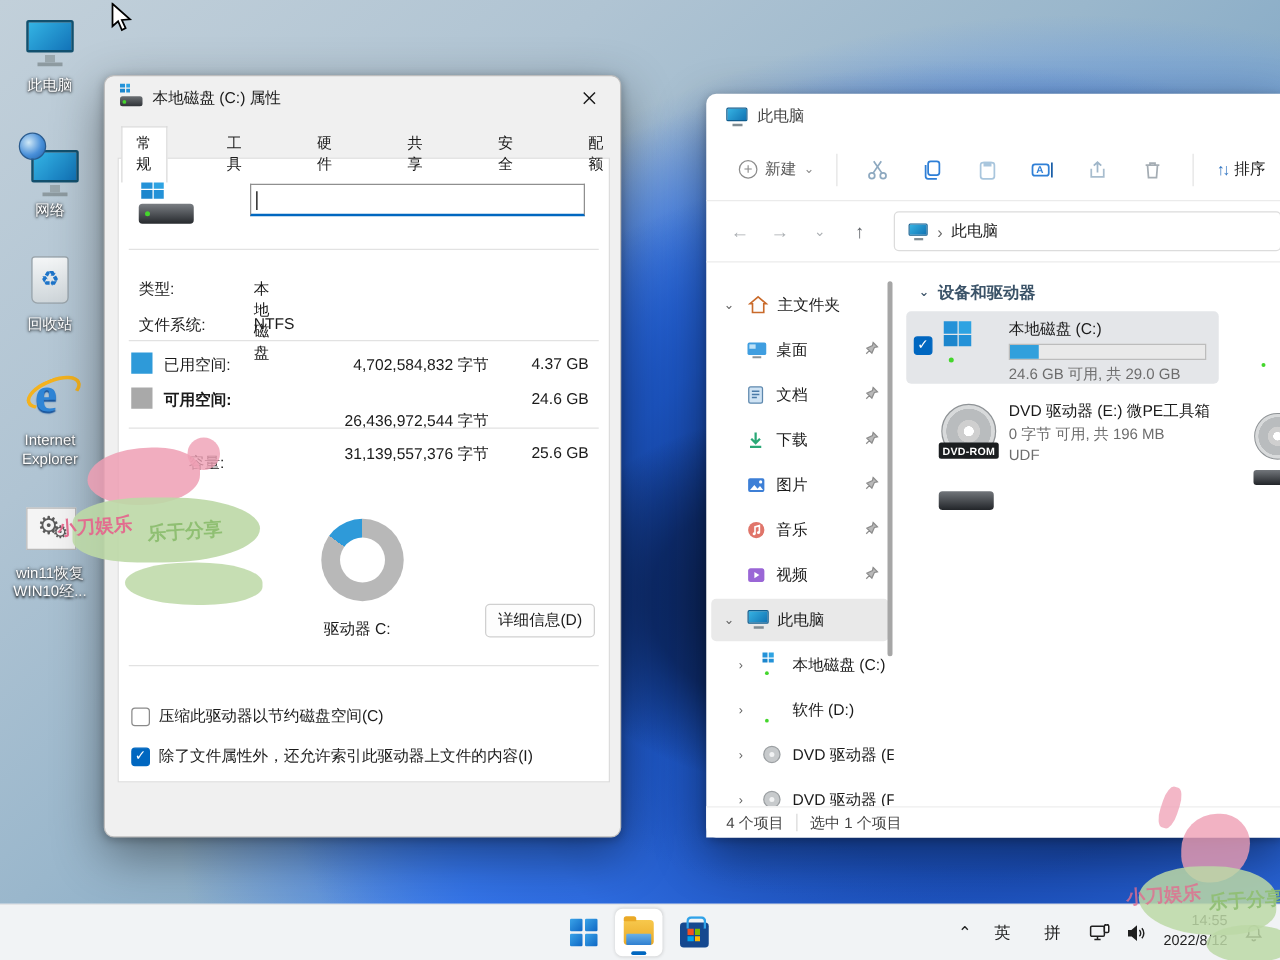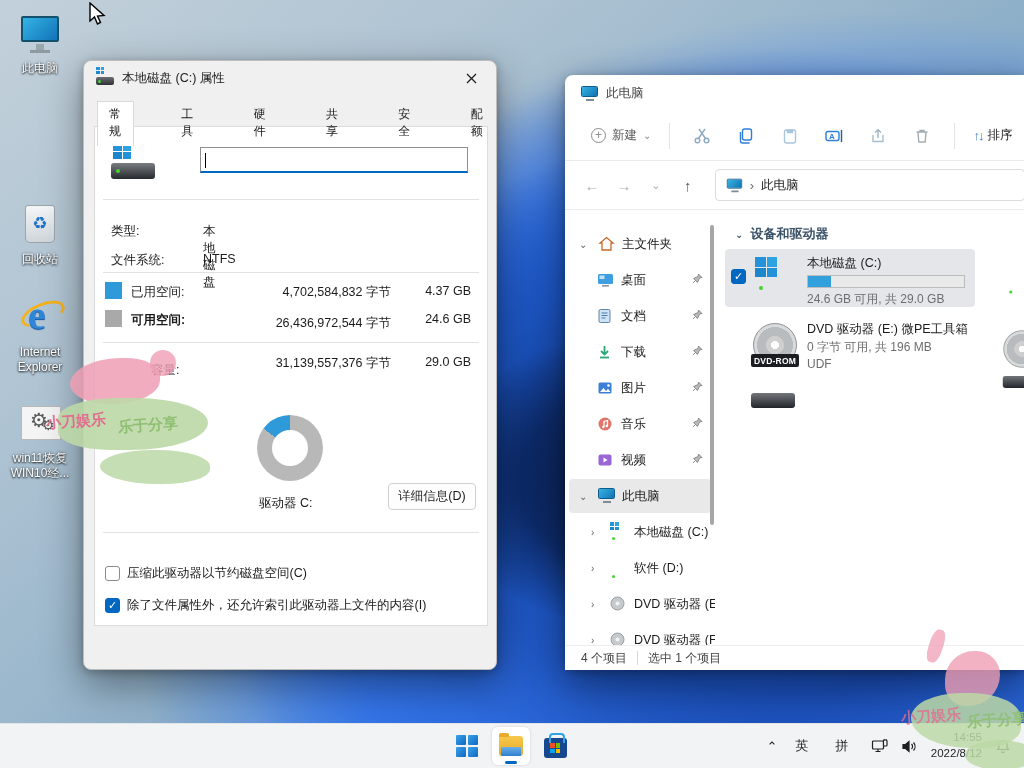--- a/index.html
+++ b/index.html
@@ -152,20 +152,27 @@
 <body>
 
 <div id="screen">
 
   <div class="dicon" style="left:2px;top:12px;">
     <div class="glyph">
         <div class="monitor"></div>
       </div>
     <div class="lbl">此电脑</div>
   </div>
+  <div class="dicon" style="left:2px;top:112px;">
+    <div class="glyph">
+        <div class="monitor" style="left:8px;top:8px;"></div>
+        <div class="globe"></div>
+      </div>
+    <div class="lbl">网络</div>
+  </div>
   <div class="dicon" style="left:2px;top:203px;">
     <div class="glyph">
         <div class="bin">
           <div class="arrows">♻</div>
         </div>
       </div>
     <div class="lbl">回收站</div>
   </div>
   <div class="dicon" style="left:2px;top:296px;">
     <div class="glyph">
@@ -511,28 +518,28 @@
 
       <div>
         <span class="legend-sw" style="top: 155px; background: rgb(46, 154, 217);"></span>
         <span class="lg-label" style="position:absolute;top:157px;">已用空间:</span>
         <span class="lg-bytes" style="position:absolute;top:157px;">4,702,584,832 字节</span>
         <span class="lg-size" style="position:absolute;top:157px;">4.37 GB</span>
       </div>
       <div>
         <span class="legend-sw" style="top: 183px; background: rgb(169, 169, 169);"></span>
         <span class="lg-label" style="position:absolute;top:185px;font-weight:bold;">可用空间:</span>
-        <span class="lg-bytes" style="position:absolute;top:188px;">26,436,972,544 字节</span>
+        <span class="lg-bytes" style="position:absolute;top:202px;">26,436,972,544 字节</span>
         <span class="lg-size" style="position:absolute;top:185px;">24.6 GB</span>
       </div>
       <div class="hr" style="top:215px;"></div>
       <div>
         <span class="lg-label" style="position:absolute;top:235px;margin-left:20px;">容量:</span>
         <span class="lg-bytes" style="position:absolute;top:228px;">31,139,557,376 字节</span>
-        <span class="lg-size" style="position:absolute;top:228px;">29.0 GB</span>
+        <span class="lg-size" style="position:absolute;top:228px;">25.6 GB</span>
       </div>
 
       <div class="donut" style="background: conic-gradient(from -54deg, rgb(46, 154, 217) 0deg, rgb(46, 154, 217) 54deg, rgb(184, 184, 184) 54deg, rgb(184, 184, 184) 360deg);">
           <div class="hole"></div>
         </div>
       <div class="drive-cap">驱动器 C:</div>
       <button class="btn" id="details-btn">详细信息(D)</button>
       <div class="hr" style="top:405px;"></div>
 
       <div class="cbrow" style="top:438px;">

